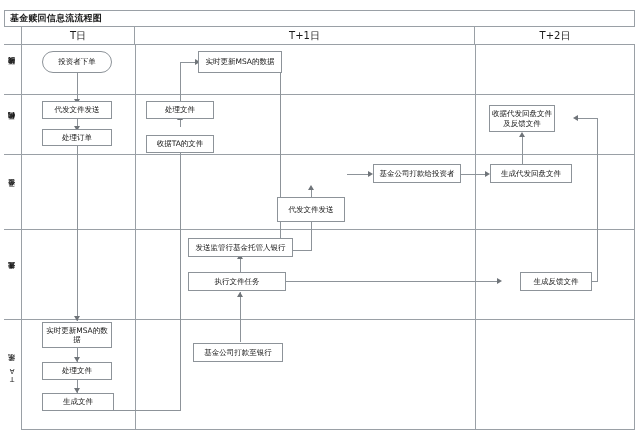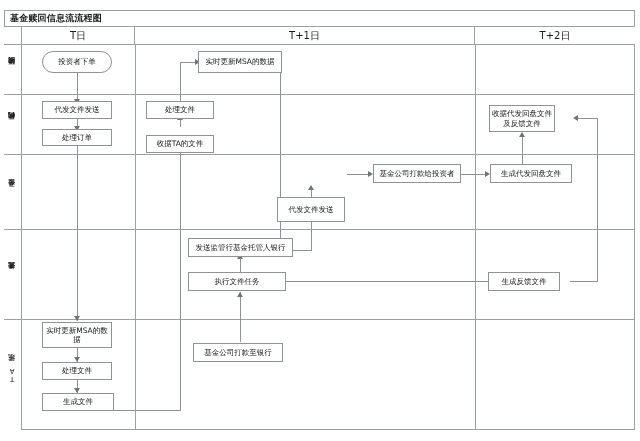--- a/index.html
+++ b/index.html
@@ -304,21 +304,21 @@
   </div>
 
   <div class="node" style="left:188px;top:238px;width:105px;height:19px;">
     <span>发送监管行基金托管人银行</span>
   </div>
 
   <div class="node" style="left:188px;top:272px;width:98px;height:19px;">
     <span>执行文件任务</span>
   </div>
 
-  <div class="node" style="left:488px;top:272px;width:72px;height:19px;">
+  <div class="node" style="left:520px;top:272px;width:72px;height:19px;">
     <span>生成反馈文件</span>
   </div>
 
   <div class="node" style="left:42px;top:322px;width:70px;height:26px;">
     <span>实时更新MSA的数据</span>
   </div>
 
   <div class="node" style="left:42px;top:362px;width:70px;height:18px;">
     <span>处理文件</span>
   </div>

